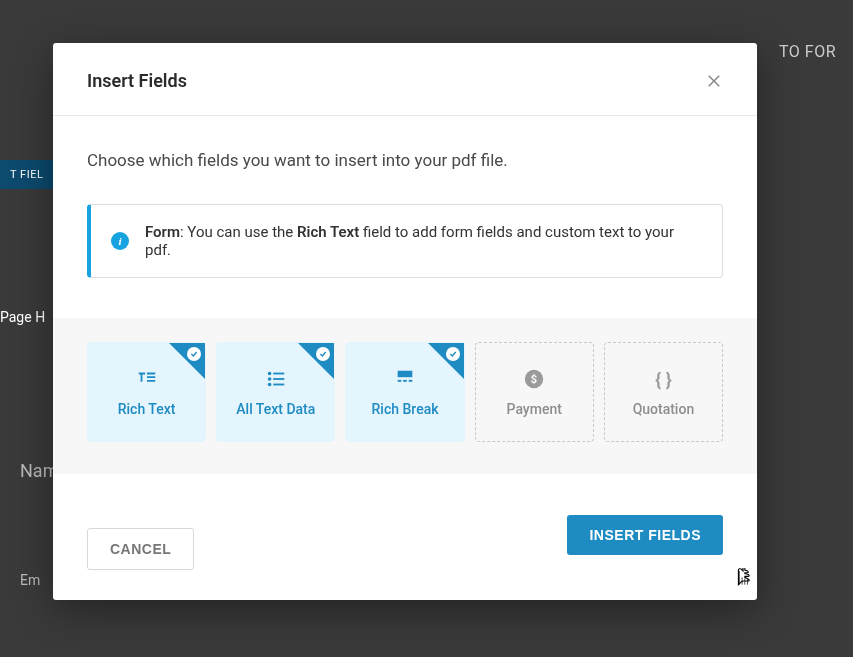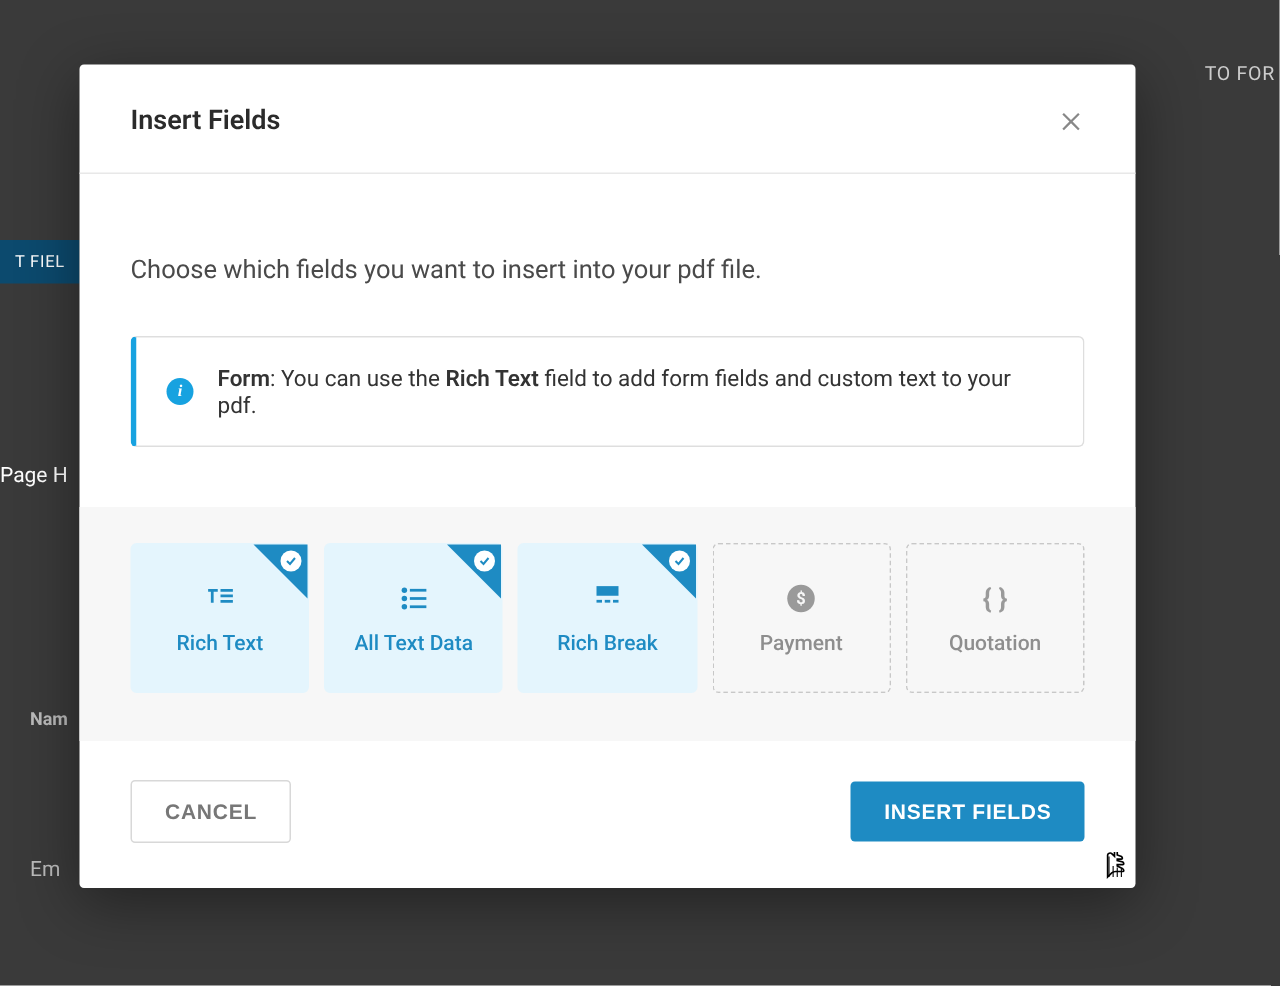--- a/index.html
+++ b/index.html
@@ -52,21 +52,20 @@
     cursor: pointer;
     color: #888;
     padding: 4px;
   }
   .close-btn svg { width: 18px; height: 18px; display:block; }
   .modal-body { padding: 34px 34px 0 34px; }
   .prompt {
     font-size: 17px;
     color: #4a4a4a;
     margin-bottom: 34px;
-    margin-top: 20px;
   }
   .note-box {
     border: 1px solid #dedede;
     border-left: 4px solid #17a2e0;
     border-radius: 4px;
     padding: 18px 20px;
     display: flex;
     align-items: center;
     gap: 16px;
     color: #333;
@@ -154,41 +153,42 @@
     letter-spacing: 0.5px;
     padding: 12px 22px;
     border-radius: 3px;
     cursor: pointer;
     border: none;
   }
   .btn-secondary {
     background: #fff;
     border: 1px solid #d8d8d8;
     color: #777;
+    margin-top: 28px;
   }
   .btn-primary {
     background: #1e8bc3;
     color: #fff;
   }
   .cursor {
     position: absolute;
     left: 732px;
     top: 568px;
     pointer-events: none;
   }
   .cursor svg { width: 22px; height: 26px; }
   
 </style>
 </head>
 <body>
 
-<div class="bg-fragment" style="right:3px; top:42px; color:#ccc; font-size:13px; letter-spacing:0.5px;">TO FOR</div>
+<div class="bg-fragment" style="right:17px; top:42px; color:#ccc; font-size:16px; letter-spacing:0.5px;">TO FOR</div>
 <div class="bg-btn">T FIEL</div>
 <div class="bg-fragment" style="left:0; top:309px; font-size:14px; color:#ffffff;">Page H</div>
-<div class="bg-fragment" style="left:20px; top:472px; font-size:12px; color:#bbb;font-weight:bold;">Nam</div>
+<div class="bg-fragment" style="left:20px; top:460px; font-size:18px; color:#bbb;">Nam</div>
 <div class="bg-fragment" style="left:20px; top:572px; font-size:14px; color:#bbb;">Em</div>
 
 <div class="modal">
   <div class="modal-header">
     <div class="modal-title">Insert Fields</div>
     <button class="close-btn">
       <span>
         <svg viewBox="0 0 24 24" fill="currentColor">
             <path d="M18.3 5.71L12 12.01l-6.3-6.3-1.41 1.41 6.3 6.3-6.3 6.29 1.41 1.42 6.3-6.3 6.3 6.3 1.41-1.42-6.3-6.29 6.3-6.3z"></path>
           </svg>

